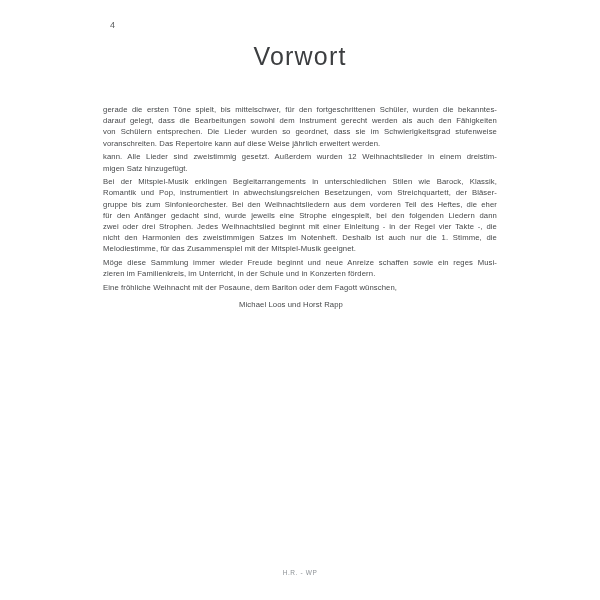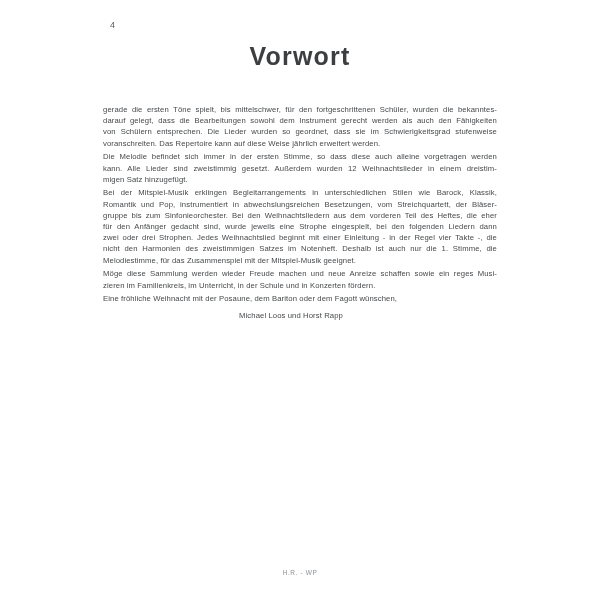--- a/index.html
+++ b/index.html
@@ -23,21 +23,21 @@
     color: #5a5c5e;
   }
   .title {
     position: absolute;
     left: 0;
     right: 0;
     top: 42px;
     margin: 0;
     text-align: center;
     font-size: 25px;
-    font-weight: 700;
+    font-weight: 400;
     letter-spacing: 1.2px;
     color: #3c3e40;
   }
   .body {
     position: absolute;
     left: 103px;
     top: 104px;
     width: 394px;
     font-size: 7.7px;
     line-height: 11.2px;
@@ -87,37 +87,36 @@
   <div class="body">
 
     <p class="para">
       <span class="line">gerade die ersten Töne spielt, bis mittelschwer, für den fortgeschrittenen Schüler, wurden die bekanntes-</span>
       <span class="line">darauf gelegt, dass die Bearbeitungen sowohl dem Instrument gerecht werden als auch den Fähigkeiten</span>
       <span class="line">von Schülern entsprechen. Die Lieder wurden so geordnet, dass sie im Schwierigkeitsgrad stufenweise</span>
       <span class="line last">voranschreiten. Das Repertoire kann auf diese Weise jährlich erweitert werden.</span>
     </p>
 
     <p class="para">
-      <span class="line">Die Melodie befindet sich immer in der ersten Stimme, so dass diese auch alleine vorgetragen werden</span>
       <span class="line">kann. Alle Lieder sind zweistimmig gesetzt. Außerdem wurden 12 Weihnachtslieder in einem dreistim-</span>
       <span class="line last">migen Satz hinzugefügt.</span>
     </p>
 
     <p class="para">
       <span class="line">Bei der Mitspiel-Musik erklingen Begleitarrangements in unterschiedlichen Stilen wie Barock, Klassik,</span>
       <span class="line">Romantik und Pop, instrumentiert in abwechslungsreichen Besetzungen, vom Streichquartett, der Bläser-</span>
       <span class="line">gruppe bis zum Sinfonieorchester. Bei den Weihnachtsliedern aus dem vorderen Teil des Heftes, die eher</span>
       <span class="line">für den Anfänger gedacht sind, wurde jeweils eine Strophe eingespielt, bei den folgenden Liedern dann</span>
       <span class="line">zwei oder drei Strophen. Jedes Weihnachtslied beginnt mit einer Einleitung - in der Regel vier Takte -, die</span>
       <span class="line">nicht den Harmonien des zweistimmigen Satzes im Notenheft. Deshalb ist auch nur die 1. Stimme, die</span>
       <span class="line last">Melodiestimme, für das Zusammenspiel mit der Mitspiel-Musik geeignet.</span>
     </p>
 
     <p class="para">
-      <span class="line">Möge diese Sammlung werden wieder Freude machen und neue Anreize schaffen sowie ein reges Musi-</span>
+      <span class="line">Möge diese Sammlung immer wieder Freude beginnt und neue Anreize schaffen sowie ein reges Musi-</span>
       <span class="line last">zieren im Familienkreis, im Unterricht, in der Schule und in Konzerten fördern.</span>
     </p>
 
     <p class="para">
       <span class="line last">Eine fröhliche Weihnacht mit der Posaune, dem Bariton oder dem Fagott wünschen,</span>
     </p>
 
     <div class="signature">Michael Loos und Horst Rapp</div>
 
   </div>

